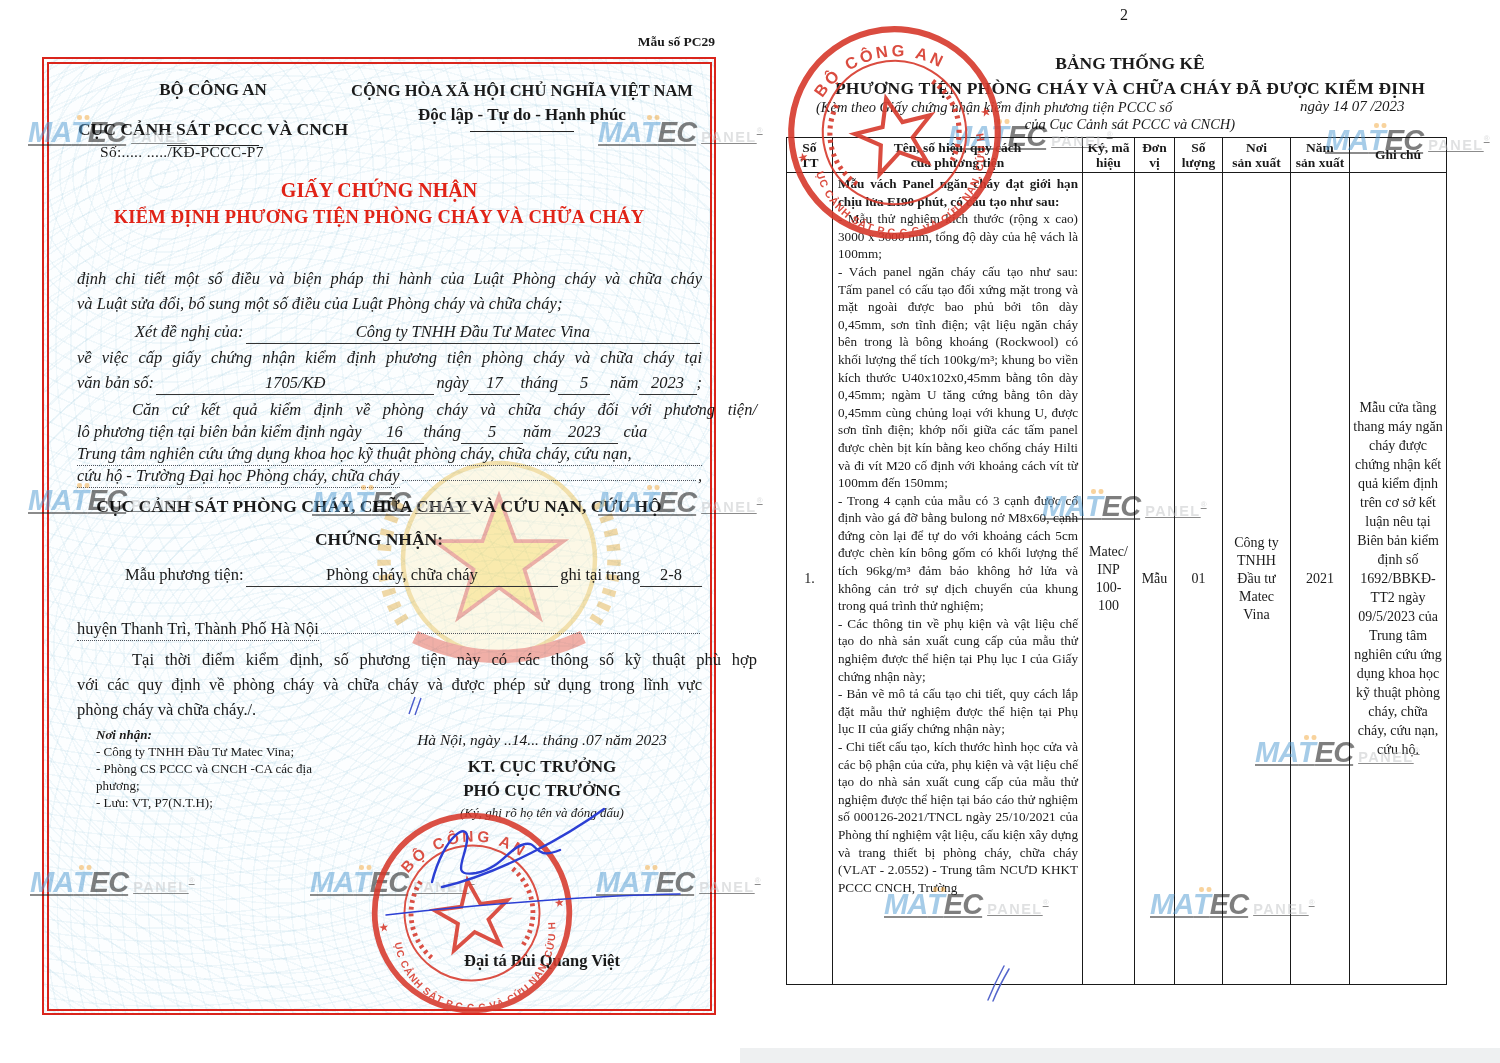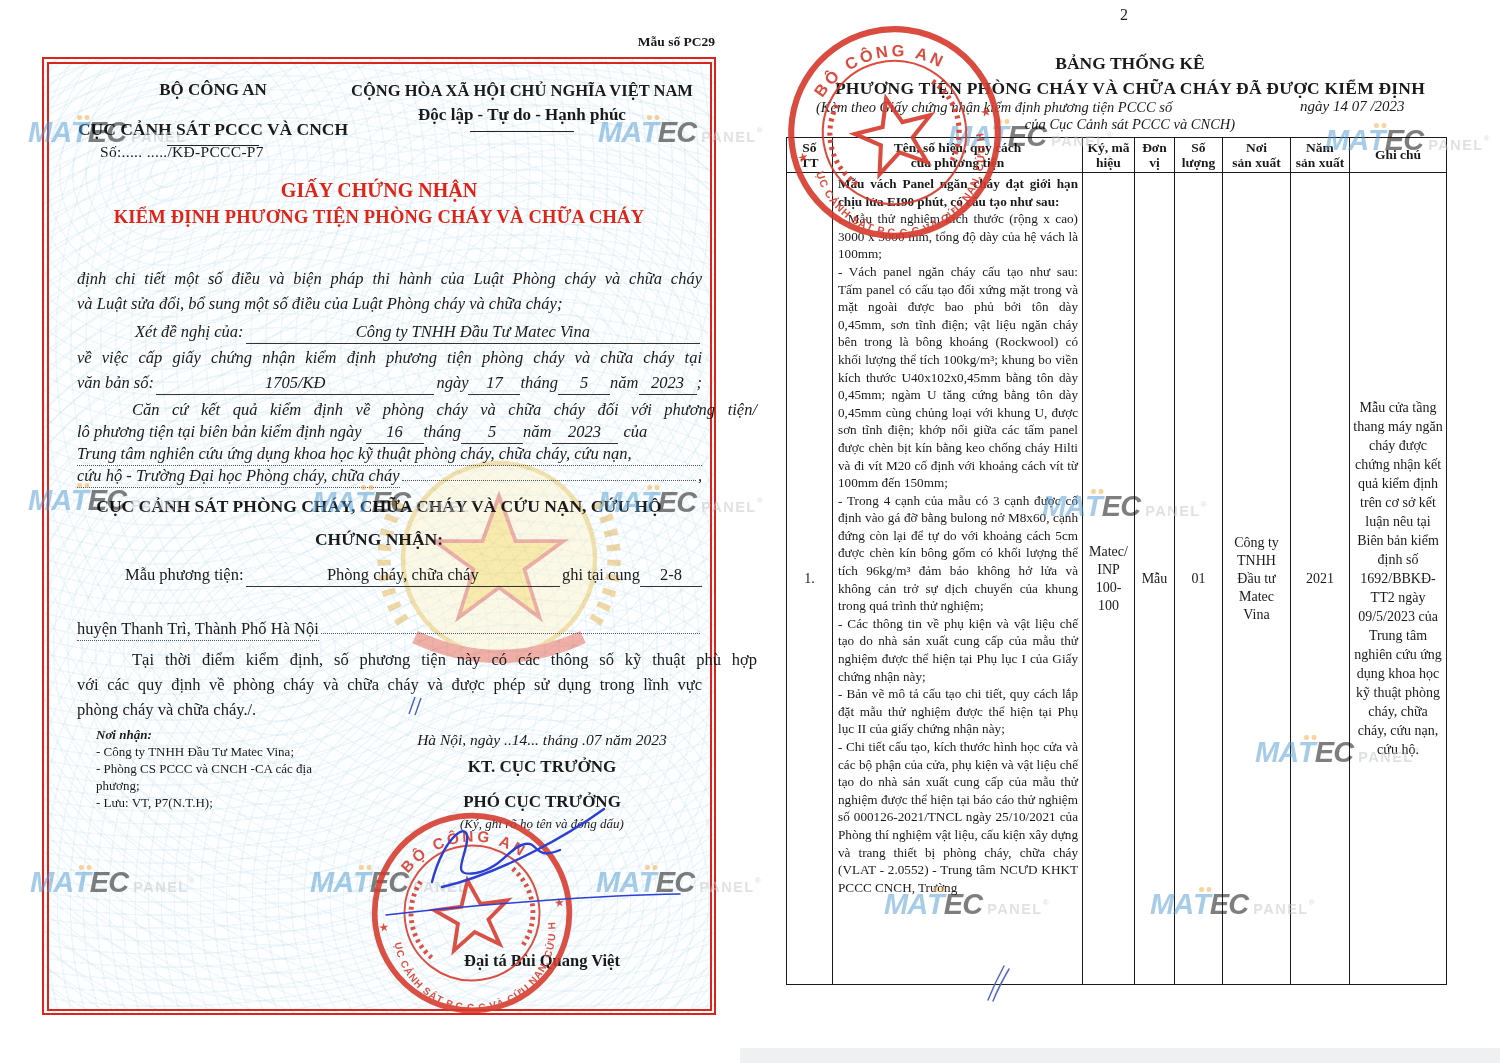--- a/index.html
+++ b/index.html
@@ -40,21 +40,21 @@
   .fill-dot{flex:1;border-bottom:1.6px dotted #51555e;margin:0 2px;}
   .boldline{font:bold 17.5px "Liberation Serif",serif;text-align:center;white-space:nowrap;left:0;width:670px;}
   .gap6{display:inline-block;width:6px;}
 
   .noi-nhan{left:52px;top:668px;width:225px;}
   .noi-nhan .nn-title{font:italic bold 13px "Liberation Serif",serif;}
   .noi-nhan .nn-item{font:13px/17px "Liberation Serif",serif;}
   .sign-block{left:330px;top:672px;width:336px;text-align:center;}
   .sign-date{font:italic 15.5px "Liberation Serif",serif;}
   .sign-kt{font:bold 17px "Liberation Serif",serif;margin-top:8px;}
-  .sign-pho{font:bold 17px "Liberation Serif",serif;margin-top:15px;}
+  .sign-pho{font:bold 17px "Liberation Serif",serif;margin-top:4px;}
   .sign-note{font:italic 13px "Liberation Serif",serif;margin-top:4px;}
   .signer-name{left:330px;top:892px;width:336px;text-align:center;font:bold 16.5px "Liberation Serif",serif;}
 
   
   .page-num{left:1104px;top:6px;width:40px;text-align:center;font:16px "Liberation Serif",serif;}
   .r-title1{left:760px;top:53px;width:740px;text-align:center;font:bold 17.5px "Liberation Serif",serif;}
   .r-title2{left:760px;top:78px;width:740px;text-align:center;font:bold 17.5px "Liberation Serif",serif;letter-spacing:.2px;}
   .r-sub1a{left:816px;top:99px;font:italic 14.5px "Liberation Serif",serif;}
   .r-sub1b{left:1300px;top:98px;font:italic 15px "Liberation Serif",serif;}
   .r-sub2{left:760px;top:116px;width:740px;text-align:center;font:italic 14.5px "Liberation Serif",serif;}
@@ -69,21 +69,21 @@
       font:14px/18px "Liberation Serif",serif;text-align:center;overflow:hidden;}
   .td:last-child{border-right:none;}
   .td-desc{display:block;padding:2px 4px 0 5px;text-align:left;}
   .desc-h{font:bold 13.2px/17.6px "Liberation Serif",serif;text-align:justify;}
   .desc-item{font:13.2px/17.6px "Liberation Serif",serif;text-align:justify;margin:0;}
   .td-ghichu{padding:0 3px;font:14px/19px "Liberation Serif",serif;}
 
   .bottom-strip{left:740px;top:1048px;width:760px;height:15px;background:#eef0f1;}
 
   
-  .wm{position:absolute;display:flex;align-items:baseline;opacity:.5;pointer-events:none;white-space:nowrap;z-index:30;}
+  .wm{position:absolute;display:flex;align-items:baseline;opacity:.5;pointer-events:none;white-space:nowrap;z-index:30;text-decoration:underline;}
   .w-ma,.w-t,.w-ec{font:italic 800 29px/1 "Liberation Sans","DejaVu Sans",sans-serif;letter-spacing:-1px;}
   .w-ma{color:#4f9ad2;}
   .w-t{color:#4f9ad2;position:relative;}
   .w-t::after{content:"";position:absolute;top:-3px;left:6px;width:4.5px;height:4.5px;border-radius:50%;
               background:#f2a83d;box-shadow:7.5px 0 0 #f2a83d;}
   .w-ec{color:#000000;}
   .w-panel{font:600 14.5px/1 "Liberation Sans","DejaVu Sans",sans-serif;color:#c2c4c6;letter-spacing:1.5px;margin-left:5px;}
   .w-reg{font:600 8px/1 "Liberation Sans","DejaVu Sans",sans-serif;color:#c2c4c6;position:relative;top:-9px;}
 
   .stamp{z-index:40;}
@@ -160,21 +160,21 @@
     <span class="fill-dot"></span>
     <span>,</span>
   </div>
 
   <div class="abs boldline txt" style="top:470px">CHỨNG NHẬN:</div>
   <div class="abs boldline txt" style="top:437px">CỤC CẢNH SÁT PHÒNG CHÁY, CHỮA CHÁY VÀ CỨU NẠN, CỨU HỘ</div>
 
   <div class="abs cline up flexline txt" style="top:505px">
     <span style="padding-left:48px">Mẫu phương tiện:</span>
     <span class="fill-solid" style="flex:2">Phòng cháy, chữa cháy</span>
-    <span>ghi tại cung</span>
+    <span>ghi tại trang</span>
     <span class="useg" style="width:62px">2-8</span>
   </div>
   <div class="abs cline up flexline txt" style="top:559px">
     <span class="dotline">huyện Thanh Trì, Thành Phố Hà Nội</span>
     <span class="fill-dot"></span>
   </div>
   <div class="abs cline up jline txt" style="top:590px;padding-left:55px">Tại thời điểm kiểm định, số phương tiện này có các thông số kỹ thuật phù hợp</div>
   <div class="abs cline up jline txt" style="top:615px">với các quy định về phòng cháy và chữa cháy và được phép sử dụng trong lĩnh vực</div>
   <div class="abs cline up txt" style="top:640px">phòng cháy và chữa cháy./.</div>
 

